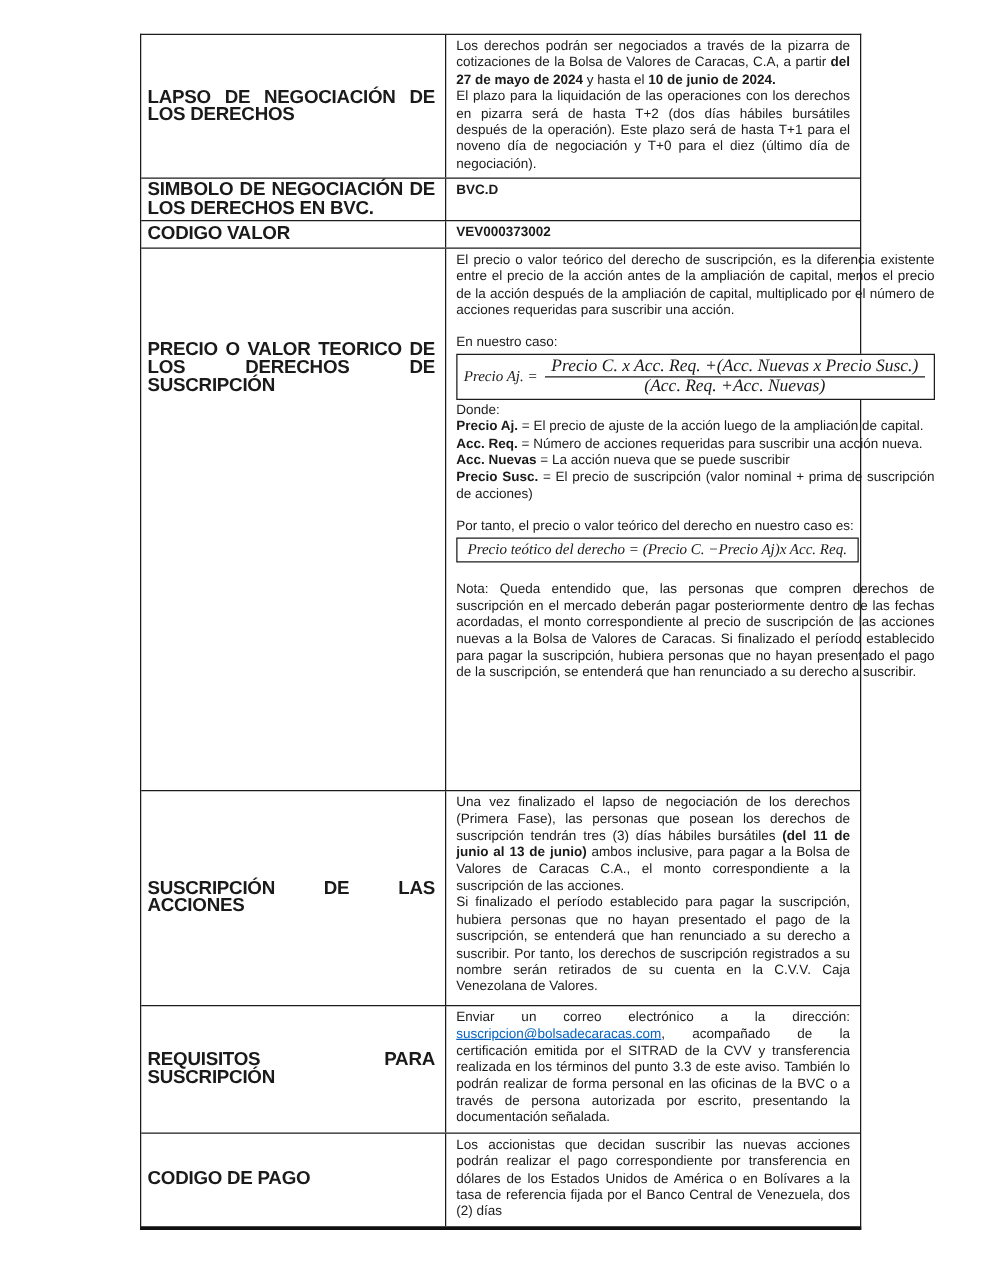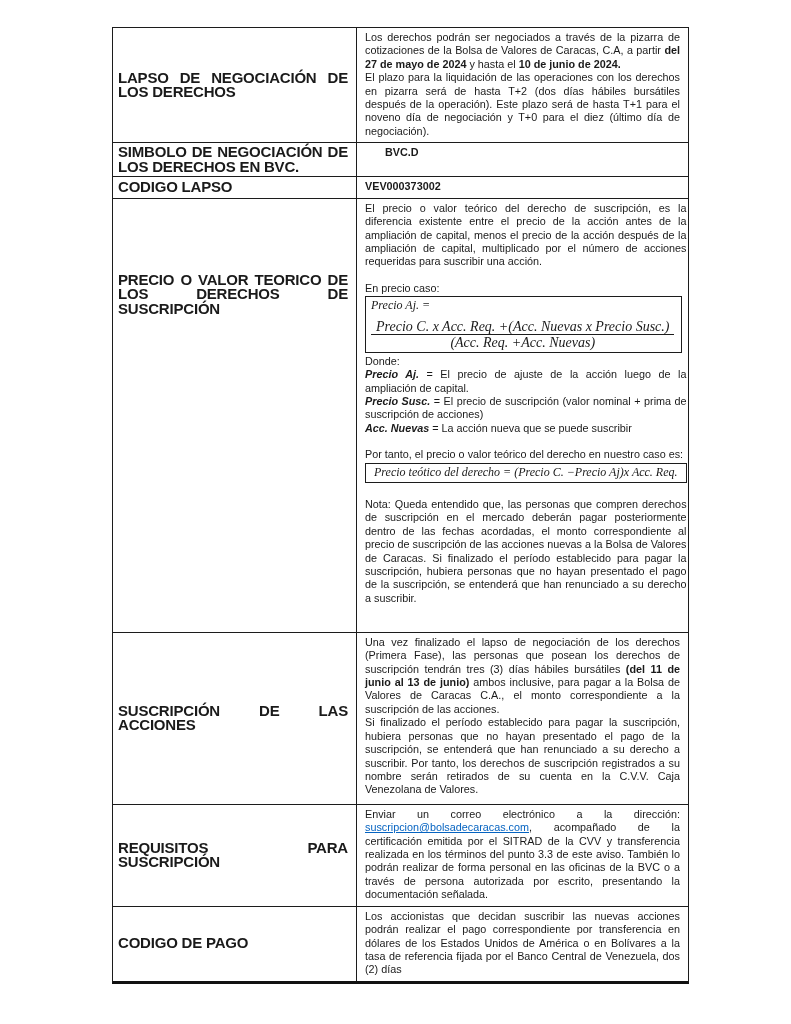--- a/index.html
+++ b/index.html
@@ -43,36 +43,35 @@
     width: 100%;
   }
   .cell.content {
     flex: 1 1 auto;
     padding: 3px 8px 4px 8px;
     font-size: 10.8px;
     line-height: 13.4px;
   }
   .para { text-align: justify; }
   .para .b { font-weight: bold; }
-  .para .bi { font-weight: bold; font-style: italic; }
+  .para .bi { font-weight: bold; }
   .runlink { color: #0563c1; text-decoration: underline; cursor: pointer; }
   .spacer { height: 13px; }
   .fbox {
     border: 1px solid #1c1c1c;
     display: flex;
-    align-items: flex-start;
+    align-items: center;
     width: fit-content;
     padding: 2px 7px 2px 5px;
     margin: 1px 0 2px 0;
     font-family: "Liberation Serif", serif;
     font-style: italic;
     font-size: 12px;
     gap: 6px;
     background: #ffffff;
-    flex-direction: column;
   }
   .fbox .flhs { white-space: nowrap; }
   .frac { display: inline-flex; flex-direction: column; text-align: center; font-size: 14px; line-height: 15px; }
   .frac .num { border-bottom: 1px solid #1c1c1c; padding: 0 5px; white-space: nowrap; }
   .frac .den { padding: 0 5px; white-space: nowrap; }
   .fbox.fline { padding: 2.5px 8px; }
 </style>
 </head>
 <body>
 
@@ -80,55 +79,56 @@
   <div class="doc-table" id="doc-table">
       <div class="trow" style="min-height: 101px;">
         <div class="cell label">
           <div class="label-text">LAPSO DE NEGOCIACIÓN DE LOS DERECHOS</div>
         </div>
         <div class="cell content">
           <p class="para"><span>Los derechos podrán ser negociados a través de la pizarra de cotizaciones de la Bolsa de Valores de Caracas, C.A, a partir </span><span class="b">del 27 de mayo de 2024</span><span> y hasta el </span><span class="b">10 de junio de 2024.</span></p>
           <p class="para"><span>El plazo para la liquidación de las operaciones con los derechos en pizarra será de hasta T+2 (dos días hábiles bursátiles después de la operación). Este plazo será de hasta T+1 para el noveno día de negociación y T+0 para el diez (último día de negociación).</span></p>
         </div>
       </div>
-      <div class="trow" style="min-height: 31px; gap: 20px;">
+      <div class="trow" style="min-height: 31px;">
         <div class="cell label vtop" style="padding-top: 2px;">
           <div class="label-text">SIMBOLO DE NEGOCIACIÓN DE LOS DERECHOS EN BVC.</div>
         </div>
         <div class="cell content">
           <p class="para"><span class="b">BVC.D</span></p>
         </div>
       </div>
       <div class="trow" style="min-height: 18px;">
         <div class="cell label">
-          <div class="label-text">CODIGO LAPSO</div>
+          <div class="label-text">CODIGO VALOR</div>
         </div>
         <div class="cell content">
           <p class="para"><span class="b">VEV000373002</span></p>
         </div>
       </div>
       <div class="trow" style="min-height: 434px;">
         <div class="cell label vtop" style="padding-top: 74px;">
           <div class="label-text">PRECIO O VALOR TEORICO DE LOS DERECHOS DE SUSCRIPCIÓN</div>
         </div>
         <div class="cell content">
           <p class="para"><span>El precio o valor teórico del derecho de suscripción, es la diferencia existente entre el precio de la acción antes de la ampliación de capital, menos el precio de la acción después de la ampliación de capital, multiplicado por el número de acciones requeridas para suscribir una acción.</span></p>
           <div class="spacer"></div>
-          <p class="para"><span>En precio caso:</span></p>
+          <p class="para"><span>En nuestro caso:</span></p>
           <div class="fbox">
             <span class="flhs">Precio Aj. =</span>
             <span class="frac">
               <span class="num">Precio C. x Acc. Req. +(Acc. Nuevas x Precio Susc.)</span>
               <span class="den">(Acc. Req. +Acc. Nuevas)</span>
             </span>
           </div>
           <p class="para"><span>Donde:</span></p>
           <p class="para"><span class="bi">Precio Aj.</span><span> = El precio de ajuste de la acción luego de la ampliación de capital.</span></p>
+          <p class="para"><span class="bi">Acc. Req.</span><span> = Número de acciones requeridas para suscribir una acción nueva.</span></p>
+          <p class="para"><span class="bi">Acc. Nuevas</span><span> = La acción nueva que se puede suscribir</span></p>
           <p class="para"><span class="bi">Precio Susc.</span><span> = El precio de suscripción (valor nominal + prima de suscripción de acciones)</span></p>
-          <p class="para"><span class="bi">Acc. Nuevas</span><span> = La acción nueva que se puede suscribir</span></p>
           <div class="spacer"></div>
           <p class="para"><span>Por tanto, el precio o valor teórico del derecho en nuestro caso es:</span></p>
           <div class="fbox fline">
             <span class="flhs">Precio teótico del derecho = (Precio C. −Precio Aj)x Acc. Req.</span>
           </div>
           <div class="spacer"></div>
           <p class="para"><span>Nota: Queda entendido que, las personas que compren derechos de suscripción en el mercado deberán pagar posteriormente dentro de las fechas acordadas, el monto correspondiente al precio de suscripción de las acciones nuevas a la Bolsa de Valores de Caracas. Si finalizado el período establecido para pagar la suscripción, hubiera personas que no hayan presentado el pago de la suscripción, se entenderá que han renunciado a su derecho a suscribir.</span></p>
         </div>
       </div>
       <div class="trow" style="min-height: 172px;">

